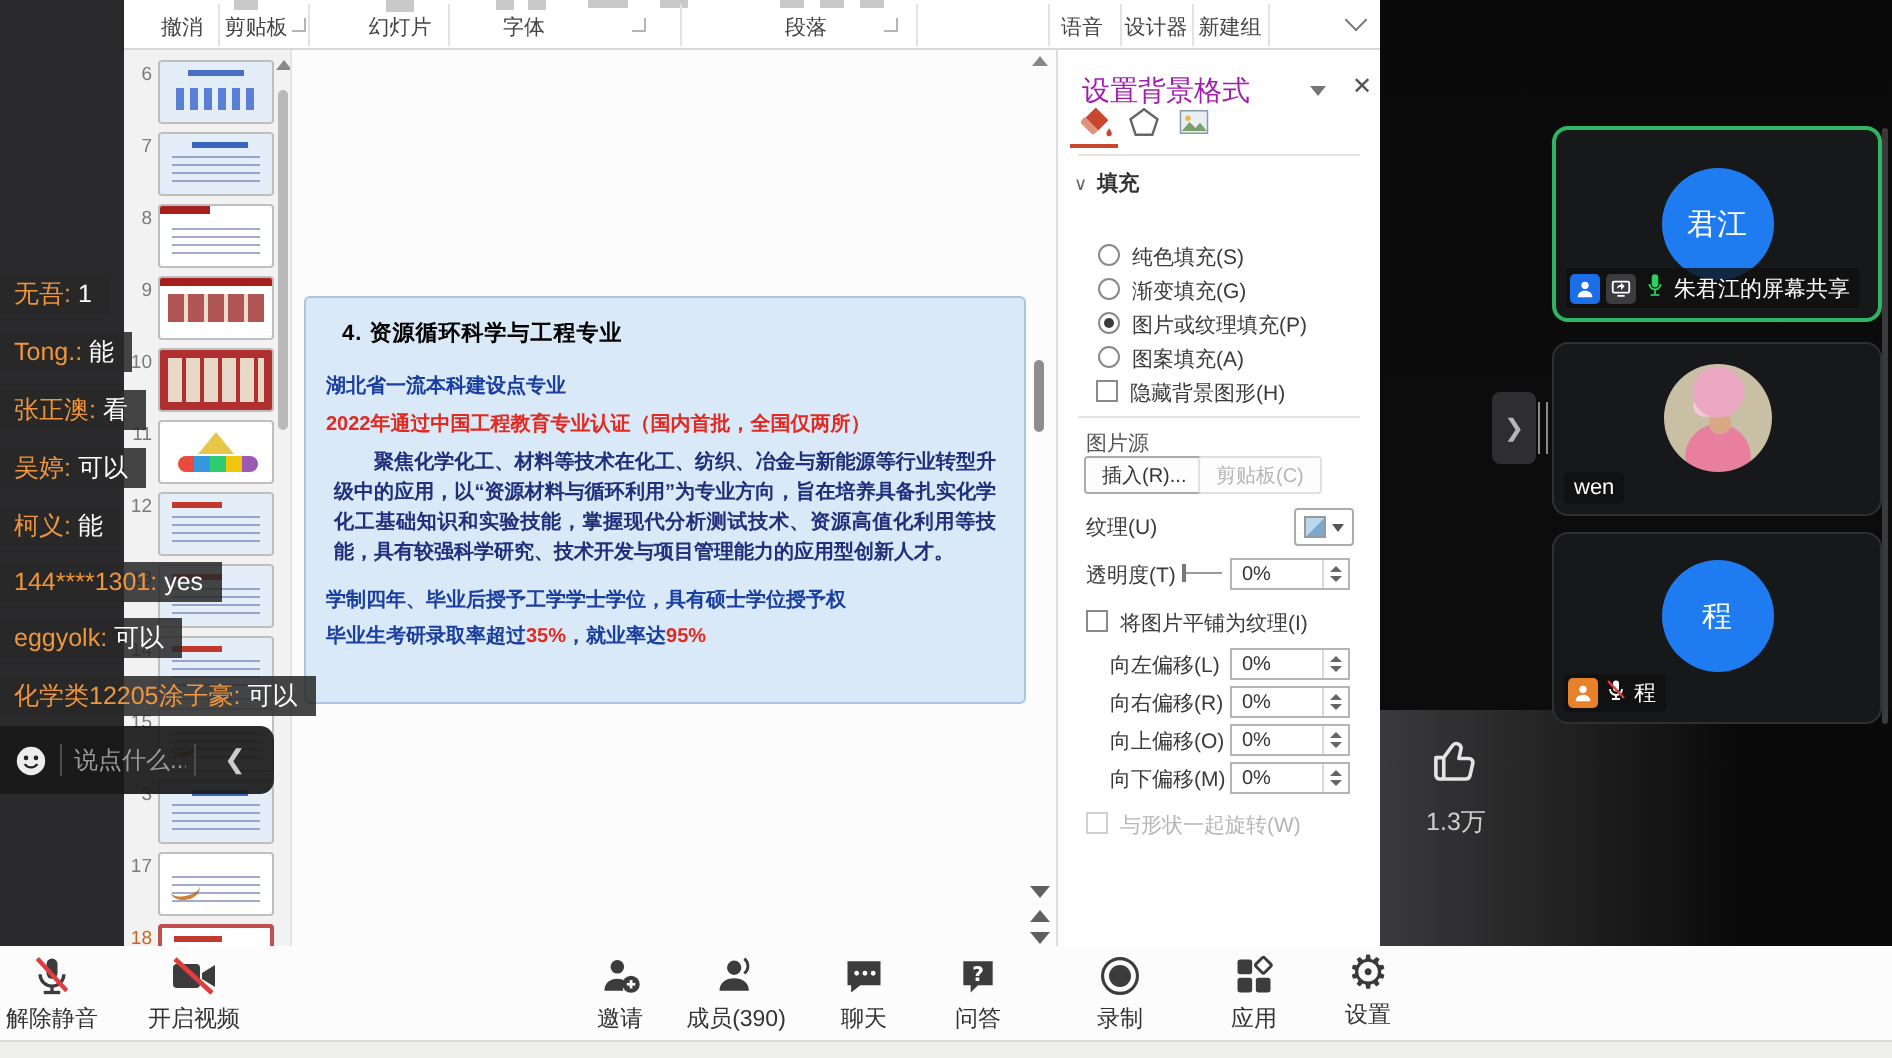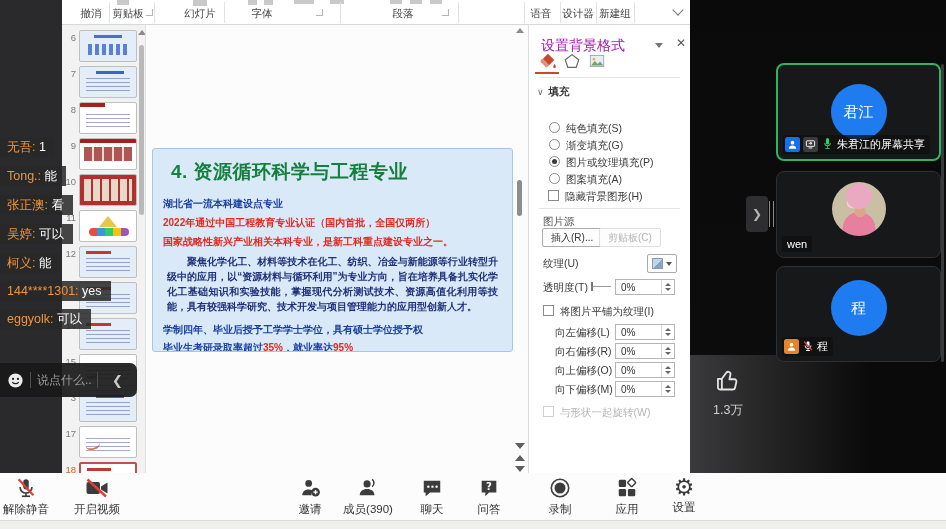--- a/index.html
+++ b/index.html
@@ -50,21 +50,21 @@
   .t-sign::before { content:""; position:absolute; left:5px; top:12px; width:15px; height:9px;
       border-bottom:2px solid #d2813a; border-radius:50%; transform:rotate(-12deg); }
   .t-sel { border:2px solid #c0504d; }
   #thumbs-sb { position:absolute; left:77px; top:20px; width:5px; height:170px; background:#b9b9b9; border-radius:3px; }
   #thumbs-sb-up { position:absolute; left:76px; top:5px; width:0; height:0;
       border-left:4px solid transparent; border-right:4px solid transparent; border-bottom:5px solid #8a8a8a; }
 
   
   #slide-area { position:absolute; left:84px; top:25px; width:382px; height:448px; background:#fcfcfd; }
   #content-box { position:absolute; left:6px; top:123px; width:361px; height:204px; background:#d9e9f8; border:1px solid #a8c6e2; border-radius:3px; padding:8px 10px 0 10px; overflow:hidden; }
-  #slide-title { font-size:19px; font-weight:bold; color:#15803d; margin:2px 0 0 8px; letter-spacing:.5px; }
+  #slide-title { font-size:11px; font-weight:bold; color:#000000; margin:2px 0 0 8px; letter-spacing:.5px; }
   .ctr { text-align:left; }
   #slide-line1 { margin-top:12px; font-size:10px; font-weight:bold; color:#1a3f9e; }
   #slide-line2 { margin-top:5px; font-size:10px; font-weight:bold; color:#e02a22; }
   #slide-line3 { margin-top:5px; font-size:10px; font-weight:bold; color:#e02a22; }
   #slide-body { margin-top:5px; padding:0 4px; font-size:10px; line-height:15px; color:#20307a; text-align:justify; text-indent:2em; font-weight:bold; }
   #slide-footer1 { margin-top:9px; font-size:10px; font-weight:bold; color:#1a3f9e; }
   #slide-footer2 { margin-top:4px; font-size:10px; font-weight:bold; color:#1a3f9e; }
   #slide-footer2 .red { color:#e02a22; }
   #slide-sb { position:absolute; left:371px; top:155px; width:5px; height:36px; background:#8d8d8d; border-radius:3px; }
   #slide-sb-up { position:absolute; left:370px; top:3px; width:0; height:0;
@@ -250,21 +250,20 @@
         </div>
       <div id="thumbs-sb-up"></div>
       <div id="thumbs-sb"></div>
     </div>
 
     <div id="slide-area">
       <div id="content-box">
         <div id="slide-title">4. 资源循环科学与工程专业</div>
         <div id="slide-line1" class="ctr">湖北省一流本科建设点专业</div>
         <div id="slide-line2" class="ctr">2022年通过中国工程教育专业认证（国内首批，全国仅两所）</div>
-        <div id="slide-line3" class="ctr">国家战略性新兴产业相关本科专业，是新工科重点建设专业之一。</div>
         <div id="slide-body">聚焦化学化工、材料等技术在化工、纺织、冶金与新能源等行业转型升级中的应用，以“资源材料与循环利用”为专业方向，旨在培养具备扎实化学化工基础知识和实验技能，掌握现代分析测试技术、资源高值化利用等技能，具有较强科学研究、技术开发与项目管理能力的应用型创新人才。</div>
         <div id="slide-footer1" class="ctr">学制四年、毕业后授予工学学士学位，具有硕士学位授予权</div>
         <div id="slide-footer2" class="ctr"><span>毕业生考研录取率超过</span><span class="red">35%</span><span>，就业率达</span><span class="red">95%</span></div>
       </div>
       <div id="slide-sb-up"></div>
       <div id="slide-sb"></div>
       <div class="navarr dn" style="top:418px"></div>
       <div class="navarr up" style="top:430px"></div>
       <div class="navarr dn" style="top:441px"></div>
     </div>
@@ -390,20 +389,21 @@
     </div>
   </div>
 
   <div class="chatrow" style="top:137px"><span class="nm">无吾:</span> <span>1</span></div>
   <div class="chatrow" style="top:166px"><span class="nm">Tong.:</span> <span>能</span></div>
   <div class="chatrow" style="top:195px"><span class="nm">张正澳:</span> <span>看</span></div>
   <div class="chatrow" style="top:224px"><span class="nm">吴婷:</span> <span>可以</span></div>
   <div class="chatrow" style="top:253px"><span class="nm">柯义:</span> <span>能</span></div>
   <div class="chatrow" style="top:281px"><span class="nm">144****1301:</span> <span>yes</span></div>
   <div class="chatrow" style="top:309px"><span class="nm">eggyolk:</span> <span>可以</span></div>
+  <div class="chatrow" style="top:338px"><span class="nm">化学类12205涂子豪:</span> <span>可以</span></div>
 
   <div id="chatbar">
     <span id="chat-emoji">
       <svg width="17" height="17" viewBox="0 0 24 24">
           <circle cx="12" cy="12" r="10" fill="#ececec"></circle>
           <circle cx="8.5" cy="9.8" r="1.6" fill="#222"></circle>
           <circle cx="15.5" cy="9.8" r="1.6" fill="#222"></circle>
           <path d="M7.5 14.2a5.6 5.6 0 0 0 9 0" stroke="#222" stroke-width="1.6" fill="none"></path>
         </svg>
     </span>

